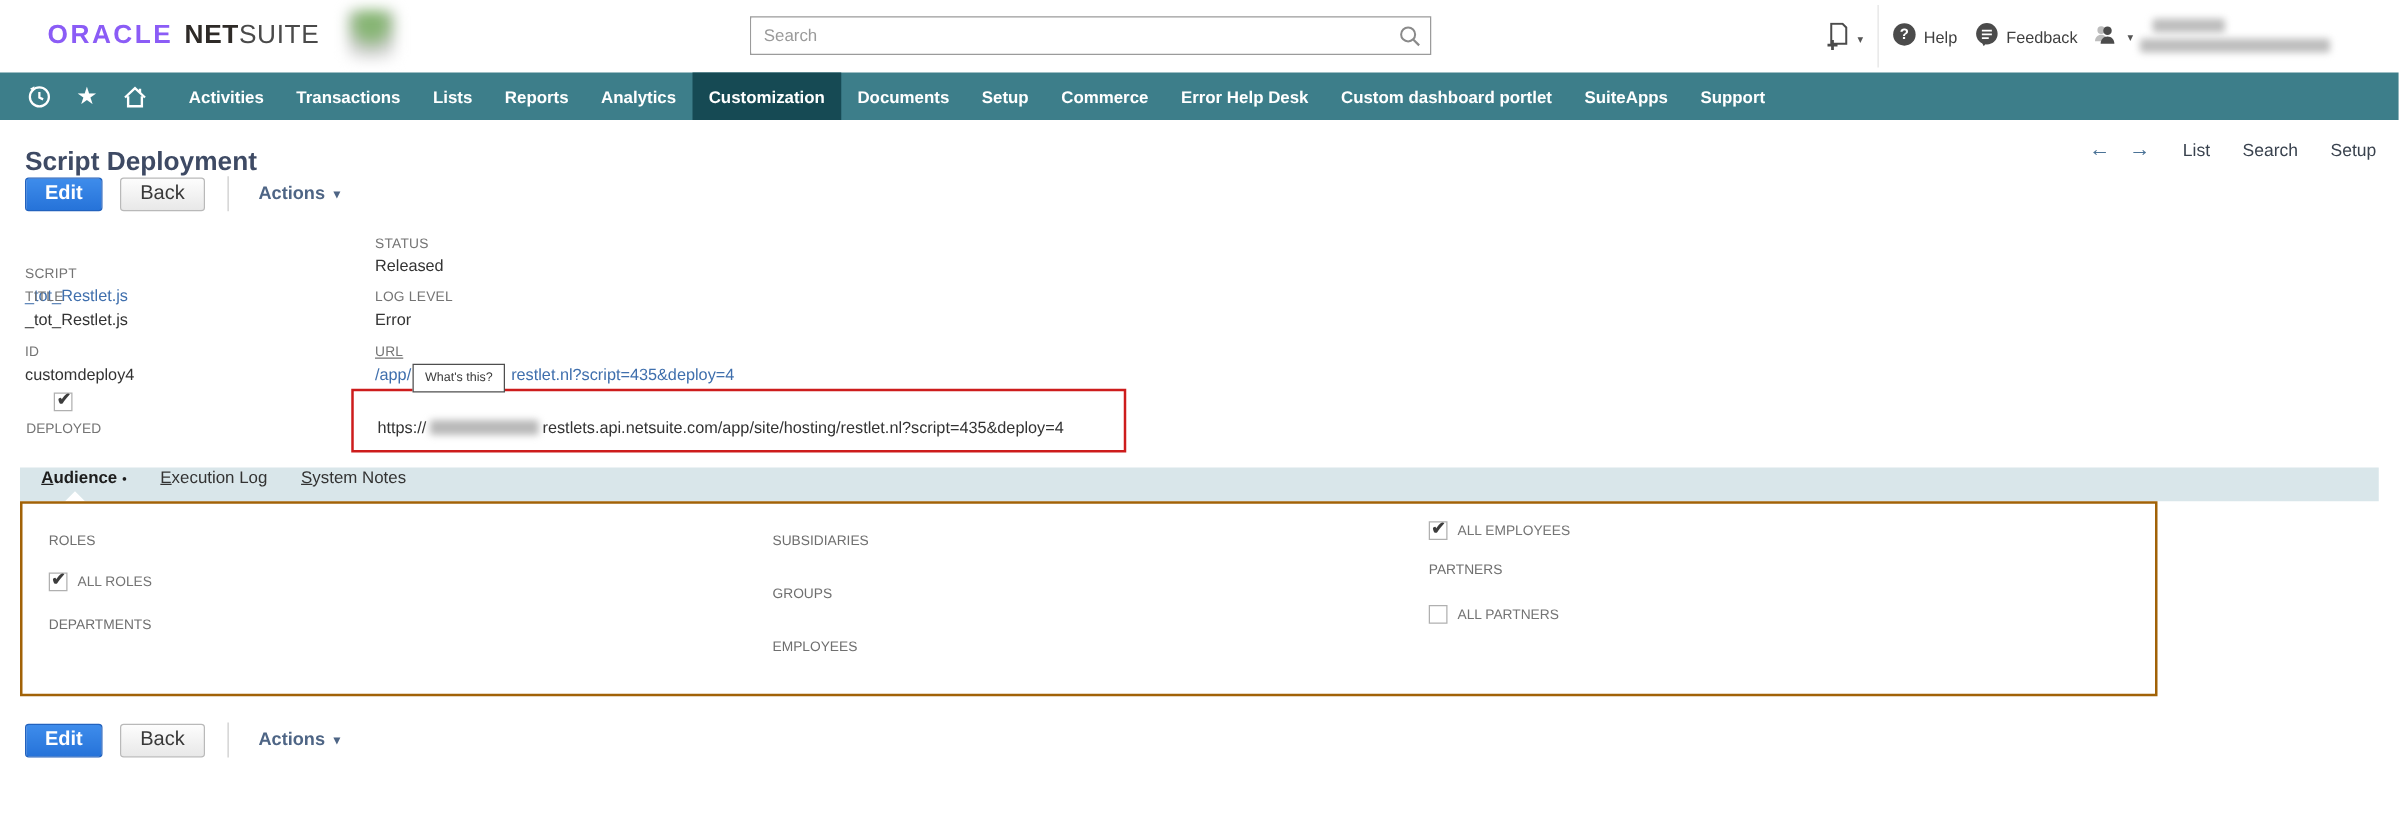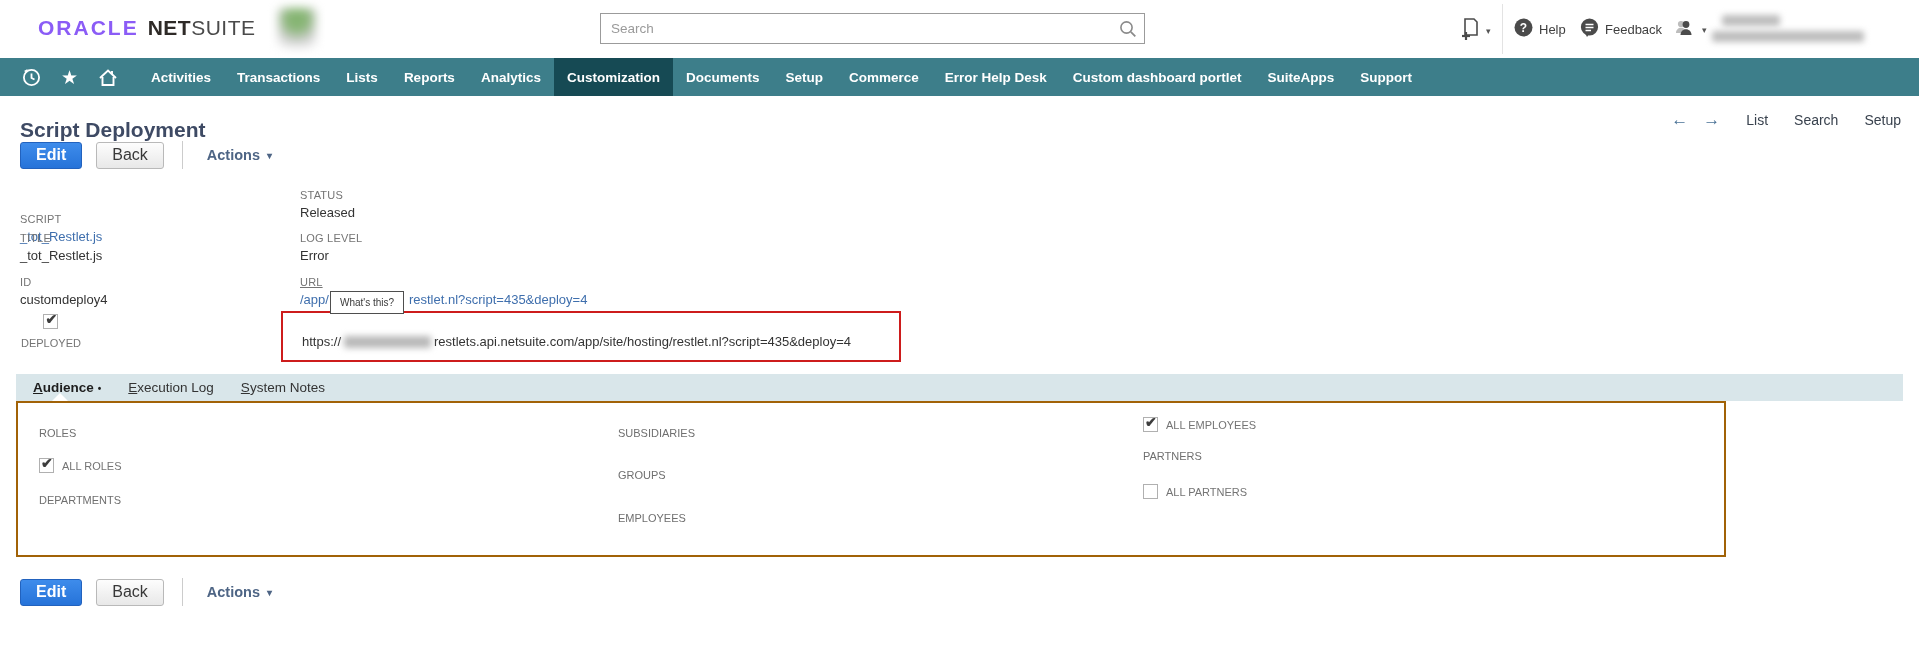--- a/index.html
+++ b/index.html
@@ -71,21 +71,21 @@
   .cb.checked::after { content:"\2714"; position:absolute; top:-4px; left:1px;
     font-size:14px; font-weight:bold; color:#3d3d3d; }
   .cb-lbl { font-size:11px; color:#747474; white-space:nowrap; }
   .redbox { position:absolute; left:281px; top:311px; width:620px; height:51px;
     border:2px solid #cd1c1c; z-index:4; padding:6px 0 0 19px; }
   .extrow { display:flex; align-items:center; font-size:13px; color:#333; margin-top:15px; }
   .ext-blur { display:inline-block; width:87px; height:12px; background:#b9b9b9;
     border-radius:2px; filter:blur(3px); margin:0 3px; }
   
   .tabstrip { position:absolute; left:16px; width:1887px; top:374px; height:27px;
-    background:#d9e6ea; display:flex; align-items:center; padding-left:17px; }
+    background:#d9e6ea; display:flex; padding-left:17px; }
   .tab { margin-right:27px; font-size:13.5px; color:#333; cursor:pointer; white-space:nowrap; }
   .tab.active { font-weight:bold; color:#1d1d1d; }
   .tab .fl { text-decoration:underline; }
   .tab .dot { font-size:10px; margin-left:4px; }
   .notch { position:absolute; left:36px; bottom:0; width:0; height:0;
     border-left:8px solid transparent; border-right:8px solid transparent; border-bottom:8px solid #fff; }
   .panel { position:absolute; left:16px; width:1710px; top:401px; height:156px;
     background:#fff; border:2px solid #a16207; }
   .plabel { position:absolute; font-size:11px; color:#6f6f6f; white-space:nowrap; }
 </style>

